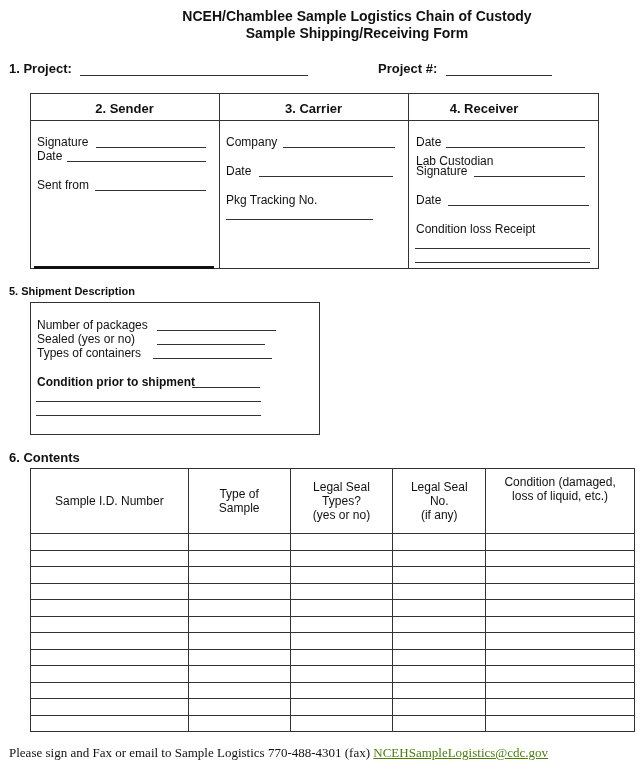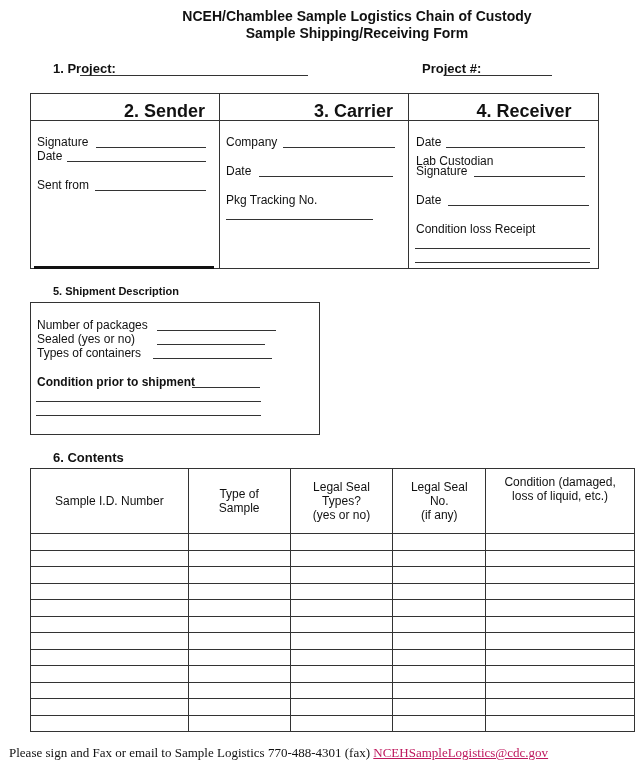--- a/index.html
+++ b/index.html
@@ -1,32 +1,32 @@
 <!DOCTYPE html>
 <html><head>
 <meta charset="utf-8">
 <style>
   html, body { margin: 0; padding: 0; background: #ffffff; }
   body { width: 642px; height: 779px; position: relative; overflow: hidden;
          font-family: "Liberation Sans", sans-serif; color: #111; }
   .abs { position: absolute; }
   .title { left: 0; width: 642px; text-align: center; font-weight: bold; font-size: 14px; line-height: 17px; padding-left: 36px; }
   .lbl { font-size: 12px; line-height: 14px; white-space: nowrap; }
-  .bold { font-weight: bold; font-size: 13px; margin-left: 44px; }
+  .bold { font-weight: bold; font-size: 13px; }
   .line { position: absolute; border-bottom: 1px solid #333; height: 0; }
   .box { position: absolute; border: 1px solid #333; box-sizing: border-box; }
   .vline { position: absolute; border-left: 1px solid #333; width: 0; }
   .hline { position: absolute; border-top: 1px solid #333; height: 0; }
-  .colhead { position: absolute; text-align: center; font-weight: bold; font-size: 18px; padding-left: 40px; }
+  .colhead { position: absolute; text-align: center; font-weight: bold; font-size: 13px; }
   table.contents { position: absolute; left: 30px; top: 468px; width: 605px; border-collapse: collapse; }
   table.contents th, table.contents td { border: 1px solid #333; padding: 0; }
   table.contents th { height: 58px; font-weight: normal; font-size: 12px; line-height: 14px; text-align: center; vertical-align: middle; }
   table.contents td { height: 15.5px; }
   .footer { left: 9px; top: 745px; font-family: "Liberation Serif", serif; font-size: 13px; white-space: nowrap; }
-  .footer a { color: #be185d; text-decoration: underline; }
+  .footer a { color: #4d7c0f; text-decoration: underline; }
 </style>
 </head>
 <body>
 
 <div class="abs title" style="top:8px;">NCEH/Chamblee Sample Logistics Chain of Custody</div>
 <div class="abs title" style="top:25px;">Sample Shipping/Receiving Form</div>
 
 <div class="abs lbl bold" style="left:9px; top:62px;">
   <span>1.  Project:</span>
 </div>

